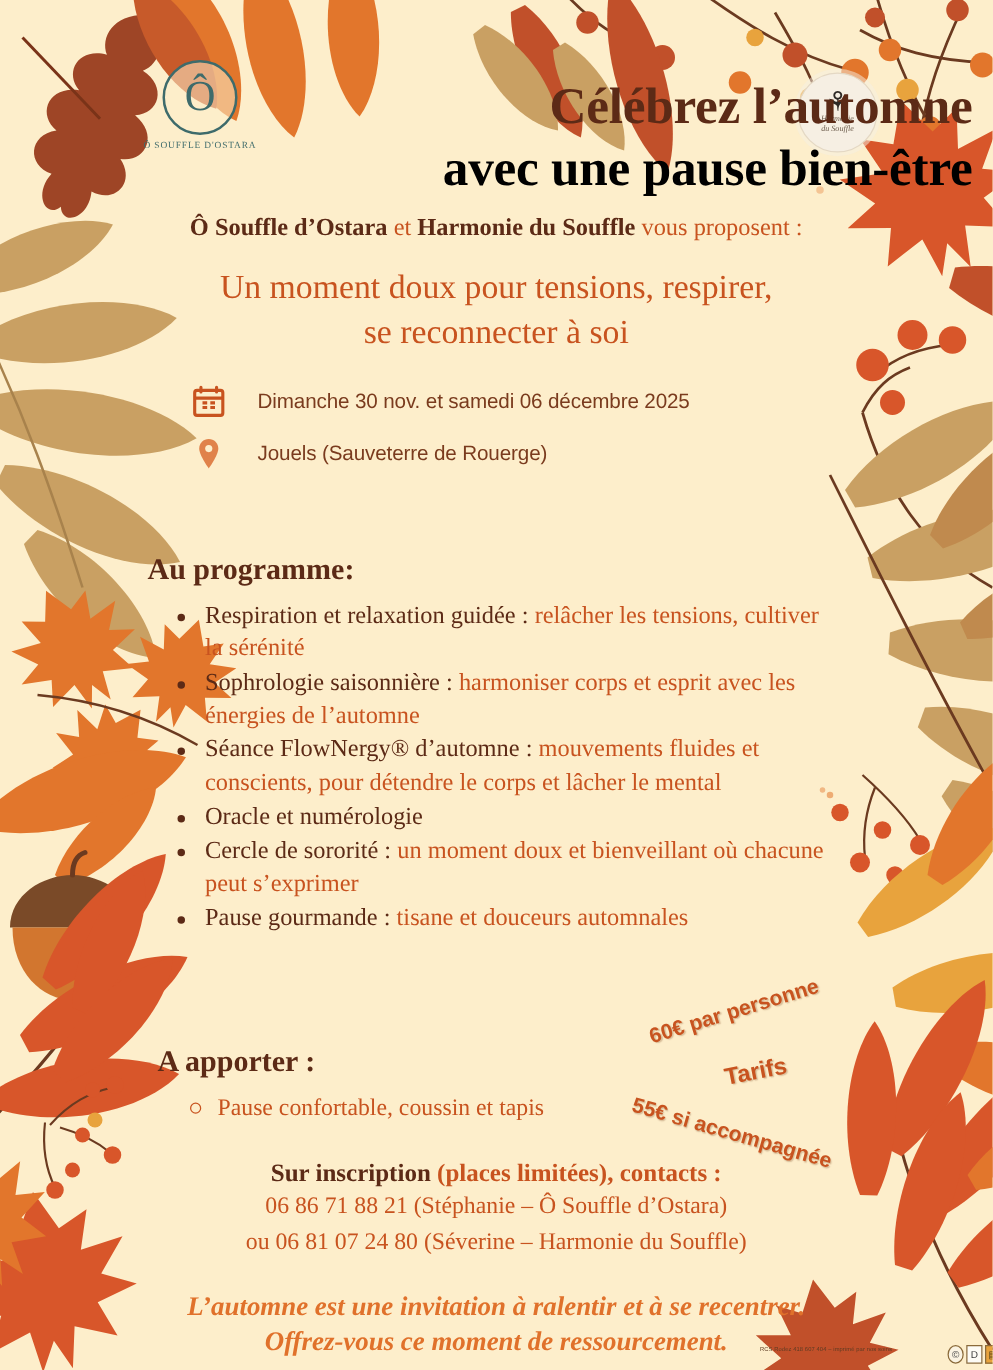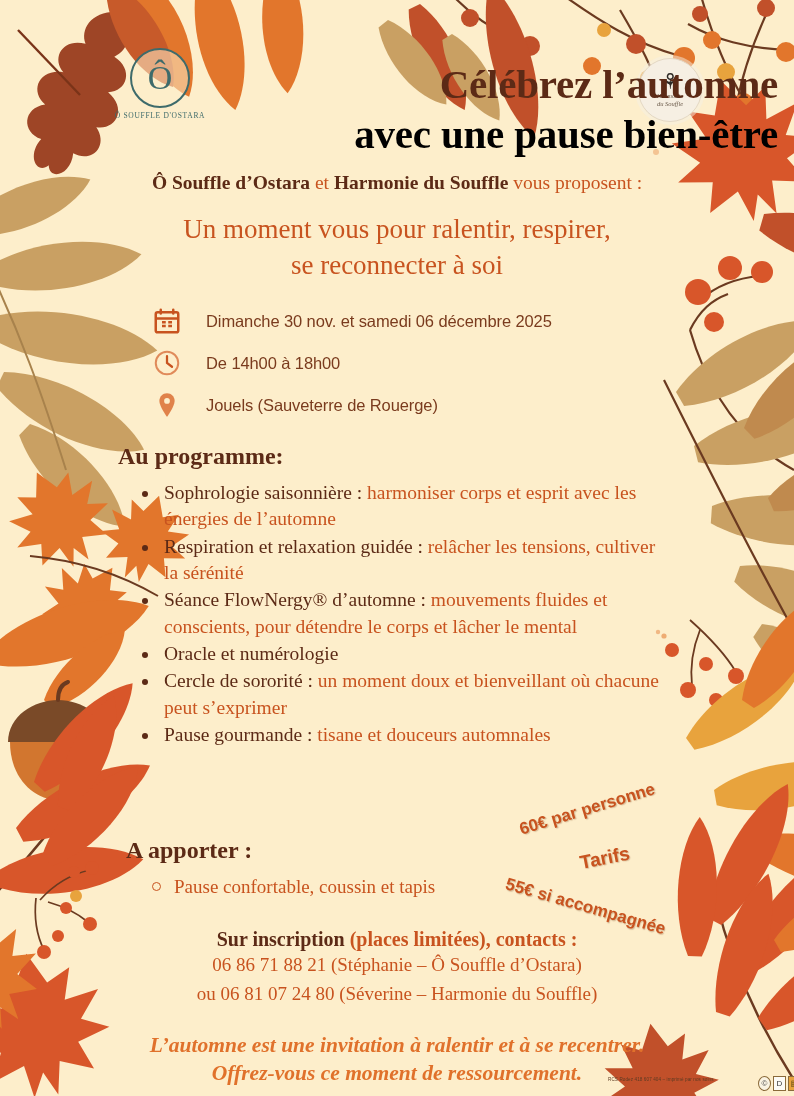--- a/index.html
+++ b/index.html
@@ -461,62 +461,53 @@
     <h1 class="title">
       <span>Célébrez l’automne</span>
       <span class="l2">avec une pause bien-être</span>
     </h1>
 
     <div class="proposers">
       <b>Ô Souffle d’Ostara</b><span> et </span><b>Harmonie du Souffle</b><span> vous proposent :</span>
     </div>
 
     <div class="tagline">
-      <div>Un moment vous pour ralentir, respirer,</div>
+      <div>Un moment doux pour tensions, respirer,</div>
       <div>se reconnecter à soi</div>
     </div>
 
     <div class="info">
 
       <div class="info-row">
         <div class="info-ico">
           <svg width="30" height="30" viewBox="0 0 24 24" fill="none" stroke="#C8531F" stroke-width="2">
             <rect x="3" y="5" width="18" height="16" rx="1.5"></rect>
             <path d="M3 10h18M8 13h3M13 13h3M8 16h3M13 16h3"></path>
             <path d="M7 3v3M17 3v3" stroke-linecap="round"></path>
           </svg>
         </div>
         <div class="info-txt">Dimanche 30 nov. et samedi 06 décembre 2025</div>
       </div>
 
-      <div class="info-row">
-        <div class="info-ico">
-          <svg width="30" height="30" viewBox="0 0 24 24" fill="none" stroke="#E08A5A" stroke-width="1.6">
-            <circle cx="12" cy="12" r="9"></circle>
-            <path d="M12 6.5V12l4 3" stroke="#C8531F" stroke-width="1.8" stroke-linecap="round"></path>
-          </svg>
-        </div>
-        <div class="info-txt">De 14h00 à 18h00</div>
-      </div>
 
       <div class="info-row">
         <div class="info-ico">
           <svg width="30" height="30" viewBox="0 0 24 24">
             <path d="M12 2.6c-3.4 0-6.1 2.7-6.1 6.1 0 4.5 6.1 12.7 6.1 12.7s6.1-8.2 6.1-12.7c0-3.4-2.7-6.1-6.1-6.1z" fill="#E0824A"></path>
             <circle cx="12" cy="8.7" r="2.3" fill="#FDEECB"></circle>
           </svg>
         </div>
         <div class="info-txt">Jouels (Sauveterre de Rouerge)</div>
       </div>
     </div>
 
     <div class="sec-head" id="prog-head">Au programme:</div>
     <ul class="prog">
+      <li><span class="nm">Respiration et relaxation guidée</span><span class="nm"> : </span><span>relâcher les tensions, cultiver la sérénité</span></li>
       <li><span class="nm">Sophrologie saisonnière</span><span class="nm"> : </span><span>harmoniser corps et esprit avec les énergies de l’automne</span></li>
-      <li><span class="nm">Respiration et relaxation guidée</span><span class="nm"> : </span><span>relâcher les tensions, cultiver la sérénité</span></li>
       <li><span class="nm">Séance FlowNergy® d’automne</span><span class="nm"> : </span><span>mouvements fluides et conscients, pour détendre le corps et lâcher le mental</span></li>
       <li><span class="nm">Oracle et numérologie</span><span class="nm"></span><span></span></li>
       <li><span class="nm">Cercle de sororité</span><span class="nm"> : </span><span>un moment doux et bienveillant où chacune peut s’exprimer</span></li>
       <li><span class="nm">Pause gourmande</span><span class="nm"> : </span><span>tisane et douceurs automnales</span></li>
     </ul>
 
     <div class="sec-head" id="bring-head">A apporter :</div>
     <ul class="bring">
       <li>Pause confortable, coussin et tapis</li>
     </ul>

